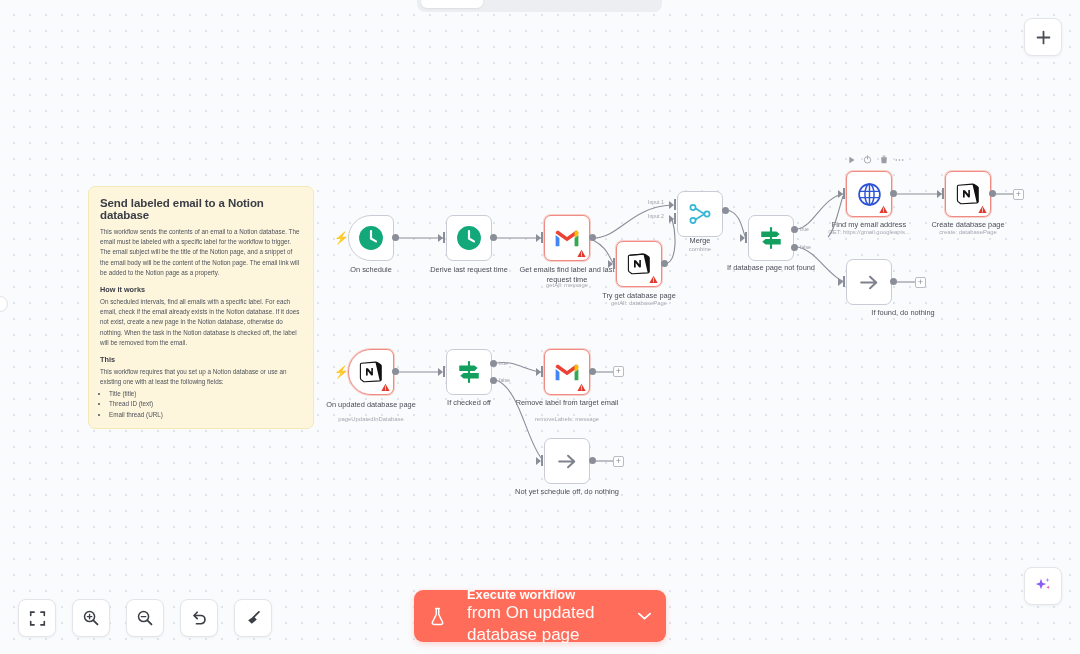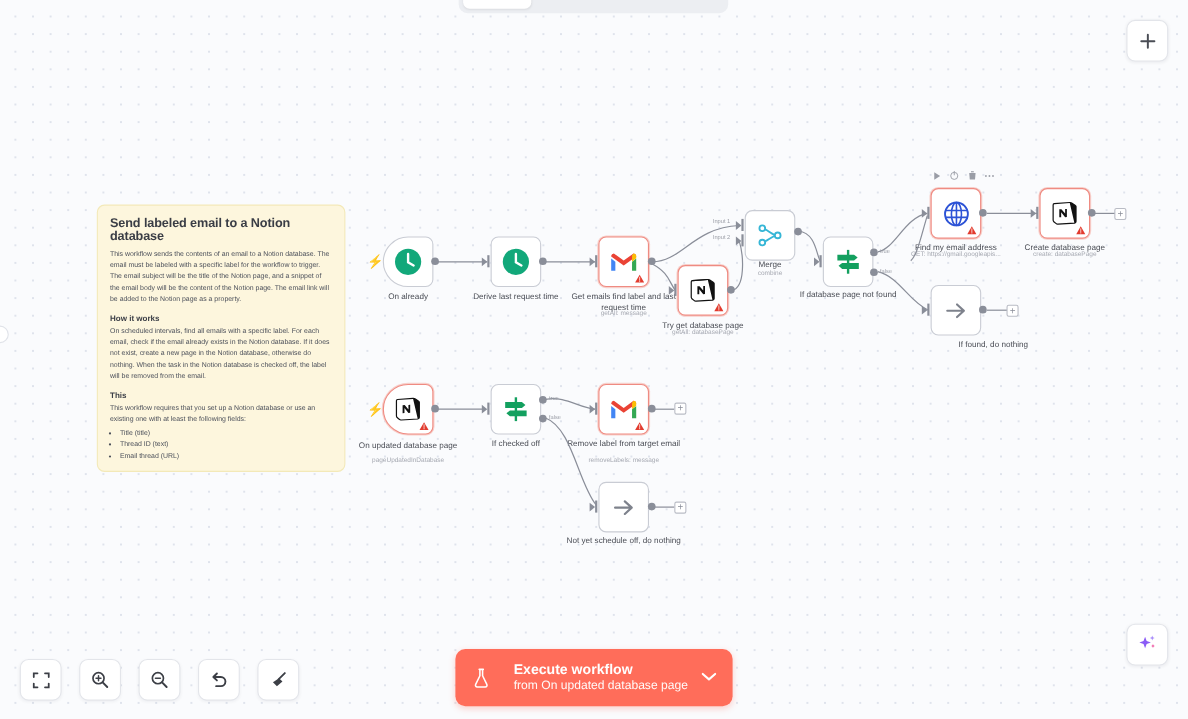--- a/index.html
+++ b/index.html
@@ -237,21 +237,21 @@
     display: flex;
     align-items: center;
     padding: 0 14px;
     color: #ffffff;
     box-shadow: 0 2px 6px rgba(255,109,90,0.28);
     z-index: 26;
   }
   .exec .flask { width: 18px; display:flex; justify-content:center; }
   .exec .txt { margin-left: 21px; flex: 1; }
   .exec .t1 { font-size: 12.8px; font-weight: 700; line-height: 1.22; }
-  .exec .t2 { font-size: 11px; font-weight: 400; line-height: 1.26; opacity: .96; }
+  .exec .t2 { font-size: 17px; font-weight: 400; line-height: 1.26; opacity: .96; }
   .exec .chev { margin-left: 6px; }
 
   
   .edge-handle {
     position: absolute;
     left: -8px; top: 296px;
     width: 16px; height: 16px;
     border: 1px solid #e0e3e9;
     border-radius: 50%;
     background: #fff;
@@ -327,21 +327,21 @@
     </g>
   </svg>
 
   <div class="node trigger" style="left:348px; top:215px;">
     <span class="bolt">⚡</span>
     <svg width="26" height="26" viewBox="0 0 24 24">
       <circle cx="12" cy="12" r="11" fill="#12a87a"></circle>
       <path d="M12 5.5v7l4.6 2.6" stroke="#fff" stroke-width="2" fill="none" stroke-linecap="round"></path>
     </svg>
   </div>
-  <div class="nlabel" style="left:371px; top:265px;">On already</div>
+  <div class="nlabel" style="left:371px; top:265px;">On schedule</div>
   <div class="dot-out" style="left:392px; top:234px;"></div>
 
   <div class="node" style="left:446px; top:215px;">
     <svg width="26" height="26" viewBox="0 0 24 24">
       <circle cx="12" cy="12" r="11" fill="#12a87a"></circle>
       <path d="M12 5.5v7l4.6 2.6" stroke="#fff" stroke-width="2" fill="none" stroke-linecap="round"></path>
     </svg>
   </div>
   <div class="nlabel" style="left:469px; top:265px;">Derive last request time</div>
   <div class="arr-in" style="left:438px; top:234px;"></div>

